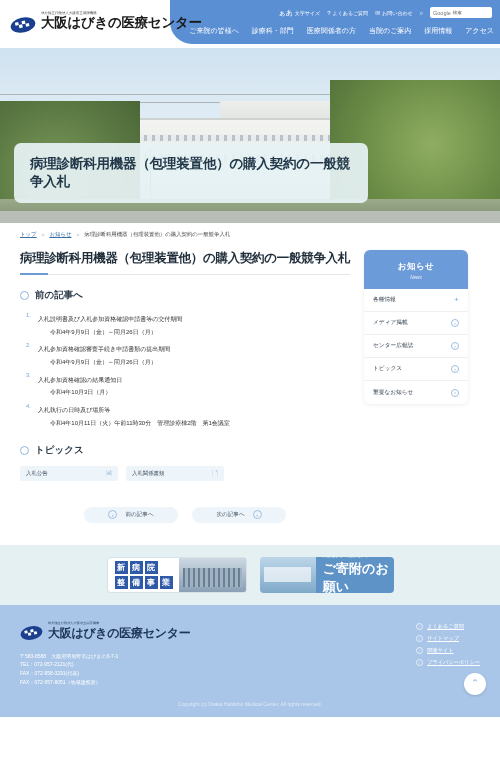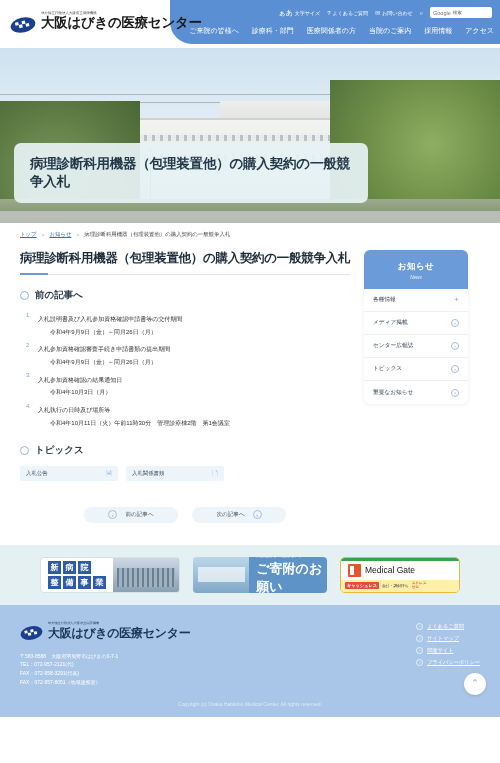--- a/index.html
+++ b/index.html
@@ -408,34 +408,20 @@
     </div>
 
     <div class="bn bn2">
       <div class="bn2-img"></div>
       <div class="bn2-txt">
         <div class="bn2-t1">大阪はびきの医療センター</div>
         <div class="bn2-t2">ご寄附のお願い</div>
       </div>
     </div>
 
-    <div class="bn bn3">
-      <div class="bn3-top">
-        <span class="mg-sq"></span>
-        <span class="mg-txt">Medical Gate</span>
-      </div>
-      <div class="bn3-bot">
-        <span class="cashless">キャッシュレス</span>
-        <span class="bn3-mid">会計・調剤待ち</span>
-        <span class="stress">
-          <span>ストレス</span><br>
-          <span>ゼロ</span>
-        </span>
-      </div>
-    </div>
   </div>
 </div>
 
 <div class="footer">
   <div class="f-top">
     <div>
       <div class="f-logo-wrap">
         <div>
           <svg width="23" height="16" viewBox="0 0 26 18" style="margin-top:4px">
             <ellipse cx="13" cy="9" rx="12.5" ry="7.5" fill="#1a3f8f" transform="rotate(-12 13 9)"></ellipse>

